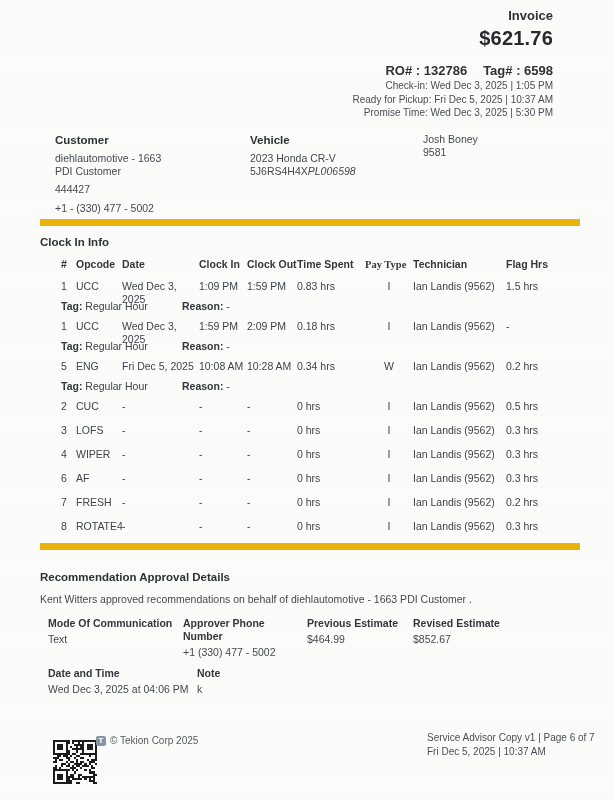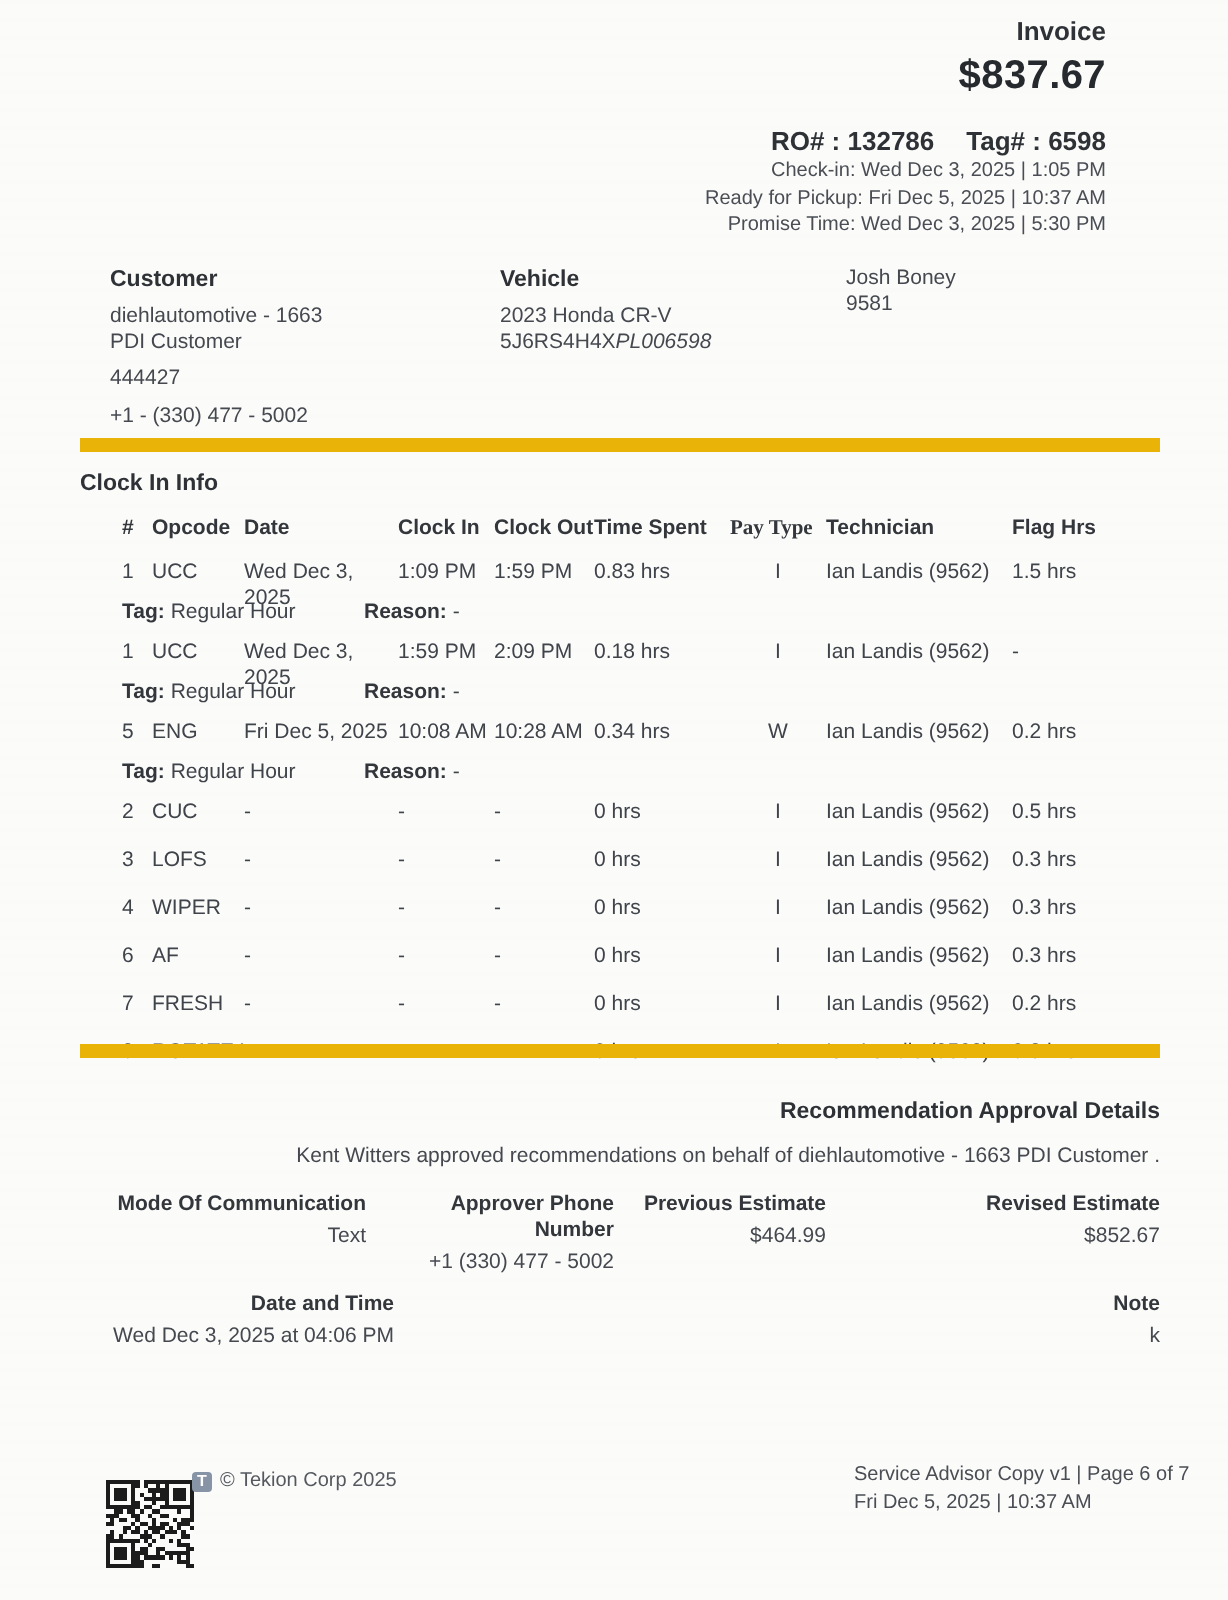--- a/index.html
+++ b/index.html
@@ -50,21 +50,21 @@
   .c3 { width:48px; } .c4 { width:50px; } .c5 { width:68px; }
   .c6 { width:48px; text-align:center; } .t-head .c6 { text-align:left;font-family:Liberation Serif, serif; }
   .c7 { width:93px; } .c8 { flex:1; }
   .main-row { height:20px; color:#3f434a; }
   .simple-row { height:24px; }
   .tag-row { height:20px; color:#3f434a; }
   .tag-part { display:block; width:121px; }
   .tag-row b, .t-row b { font-weight:bold; color:#33373c; }
 
   
-  .rec-section { top:522px;text-align:right; }
+  .rec-section { top:543px; }
   .rec-section .sec-title { margin-top:20px; }
   .rec-summary { font-size:10.5px; color:#45494f; margin-top:9px; line-height:13px; }
   .rec-fields { display:flex; margin-top:11px; padding-left:8px; }
   .rec-fields.second { margin-top:8px; }
   .rf { font-size:10.5px; }
   .rf .rf-lbl { font-weight:bold; color:#33373c; line-height:13px; margin-bottom:3px; }
   .rf .rf-val { color:#45494f; line-height:13px; }
   .rf0 { width:135px; } .rf1 { width:124px; } .rf2 { width:106px; } .rf3 { flex:1; }
   .rg0 { width:149px; } .rg1 { flex:1; }
 
@@ -79,21 +79,21 @@
   .footer-right { position:absolute; left:427px; top:731px; font-size:10px; color:#4a4e54; line-height:14px; }
 </style>
 </head>
 <body>
 
 <div class="page">
   <div class="scan-noise"></div>
 
   <div class="header-right">
     <div class="doc-type">Invoice</div>
-    <div class="doc-total">$837.67</div>
+    <div class="doc-total">$621.76</div>
     <div class="ro-line">
       <span>RO# : 132786</span><span class="gap"></span><span>Tag# : 6598</span>
     </div>
     <div class="meta-line">Check-in: Wed Dec 3, 2025 | 1:05 PM</div>
     <div class="meta-line">Ready for Pickup: Fri Dec 5, 2025 | 10:37 AM</div>
     <div class="meta-line">Promise Time: Wed Dec 3, 2025 | 5:30 PM</div>
   </div>
 
   <div class="info-row">
     <div class="info-col col-customer">

